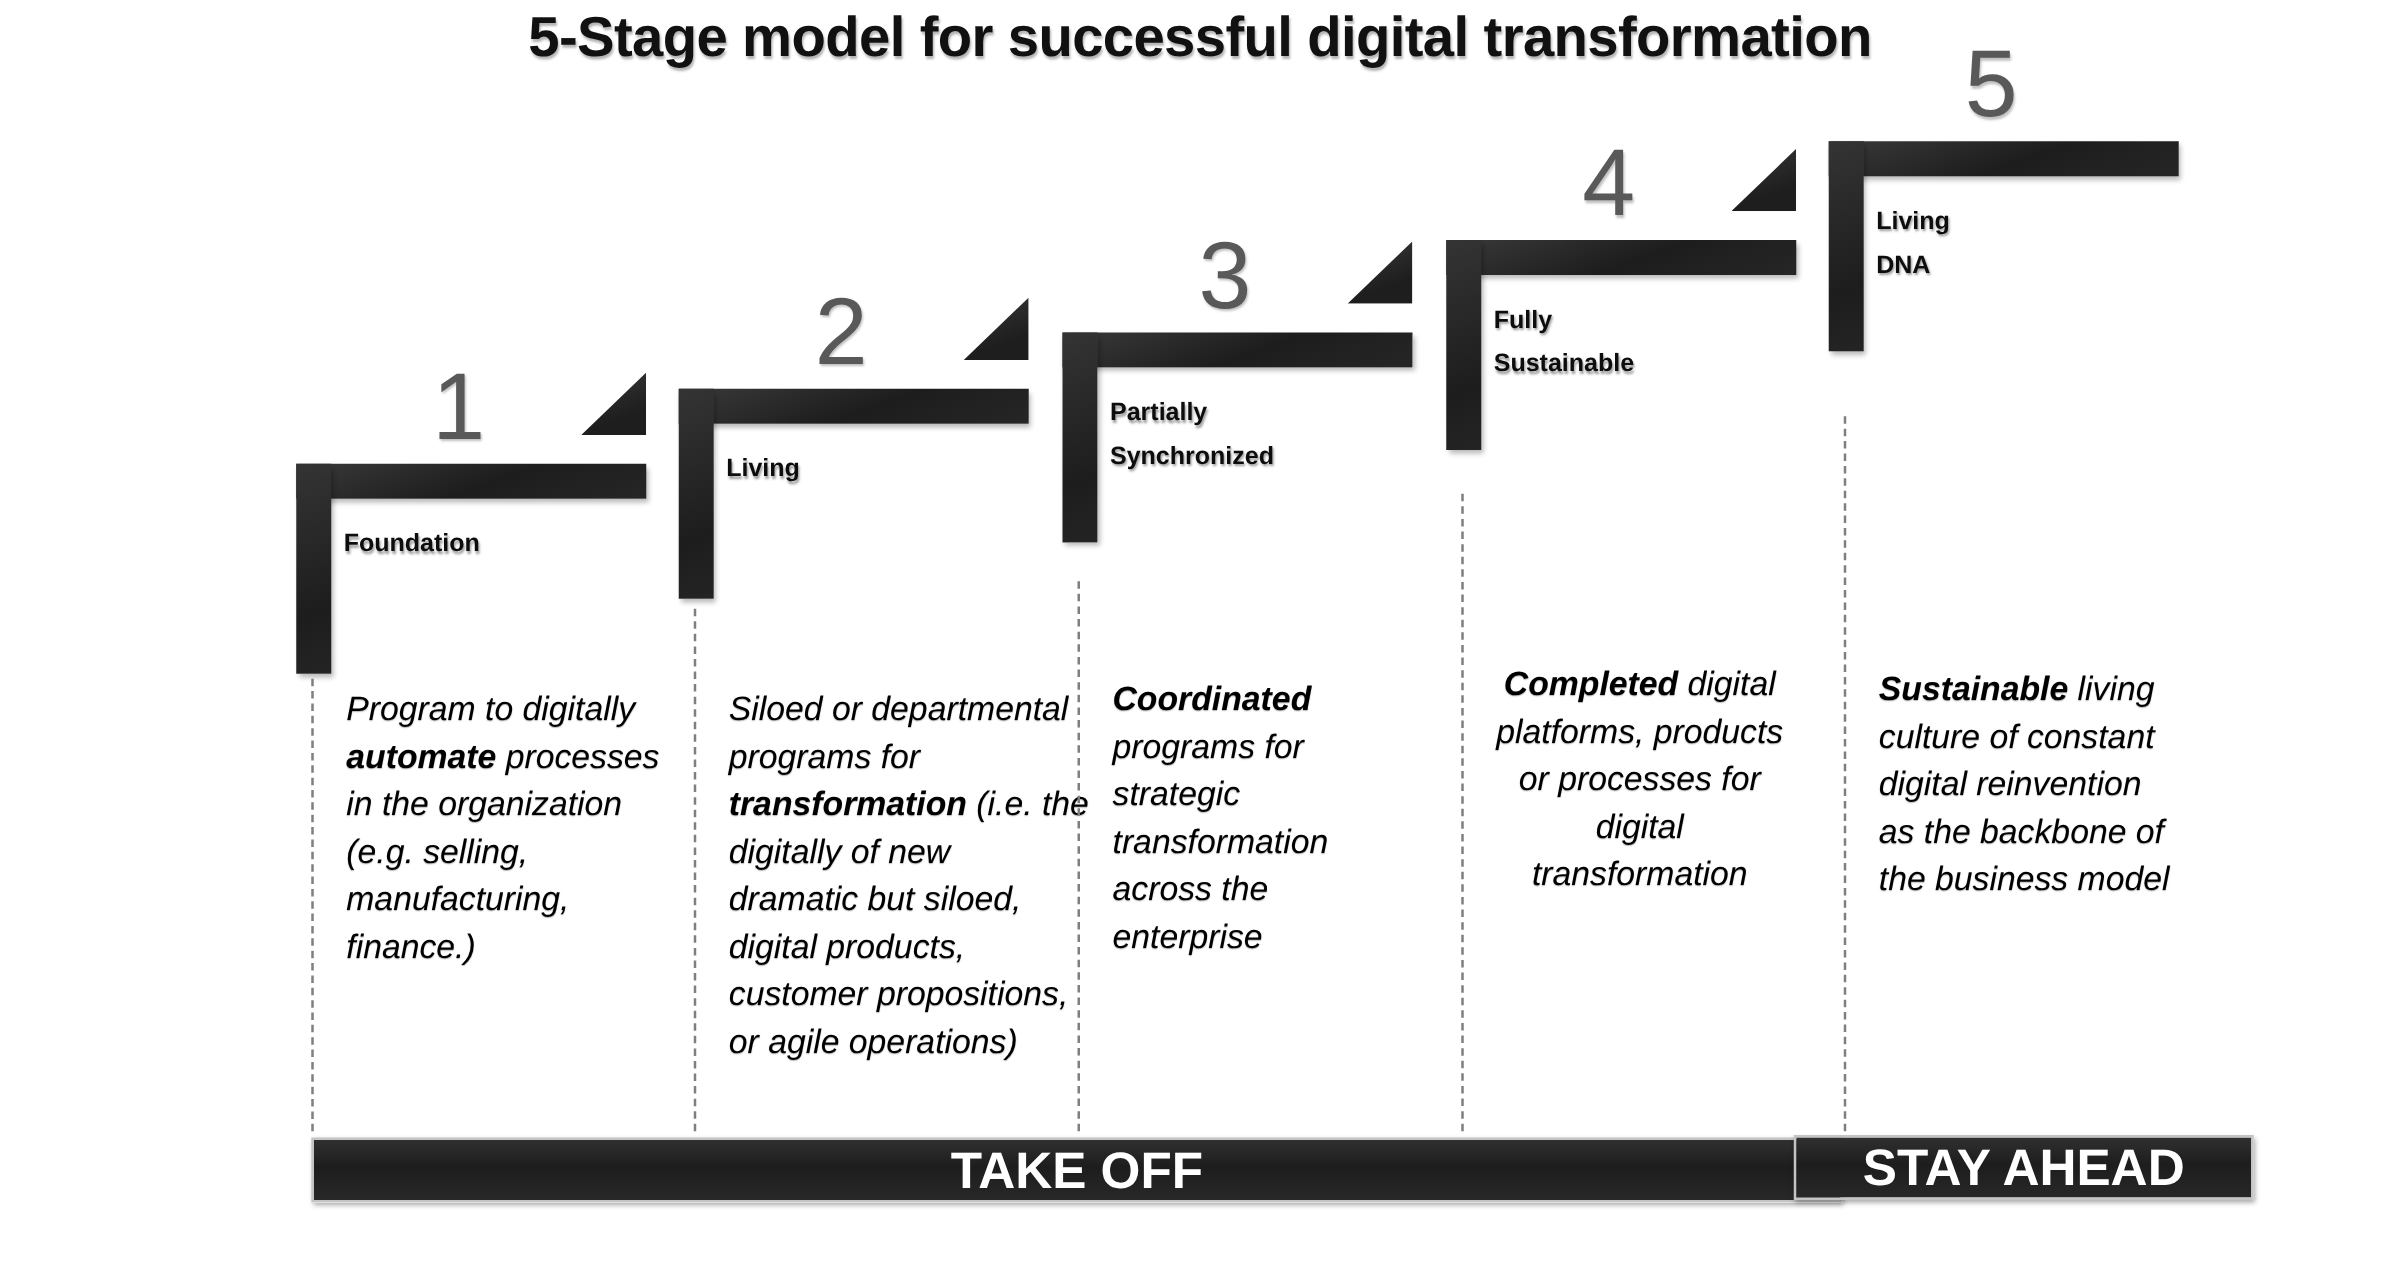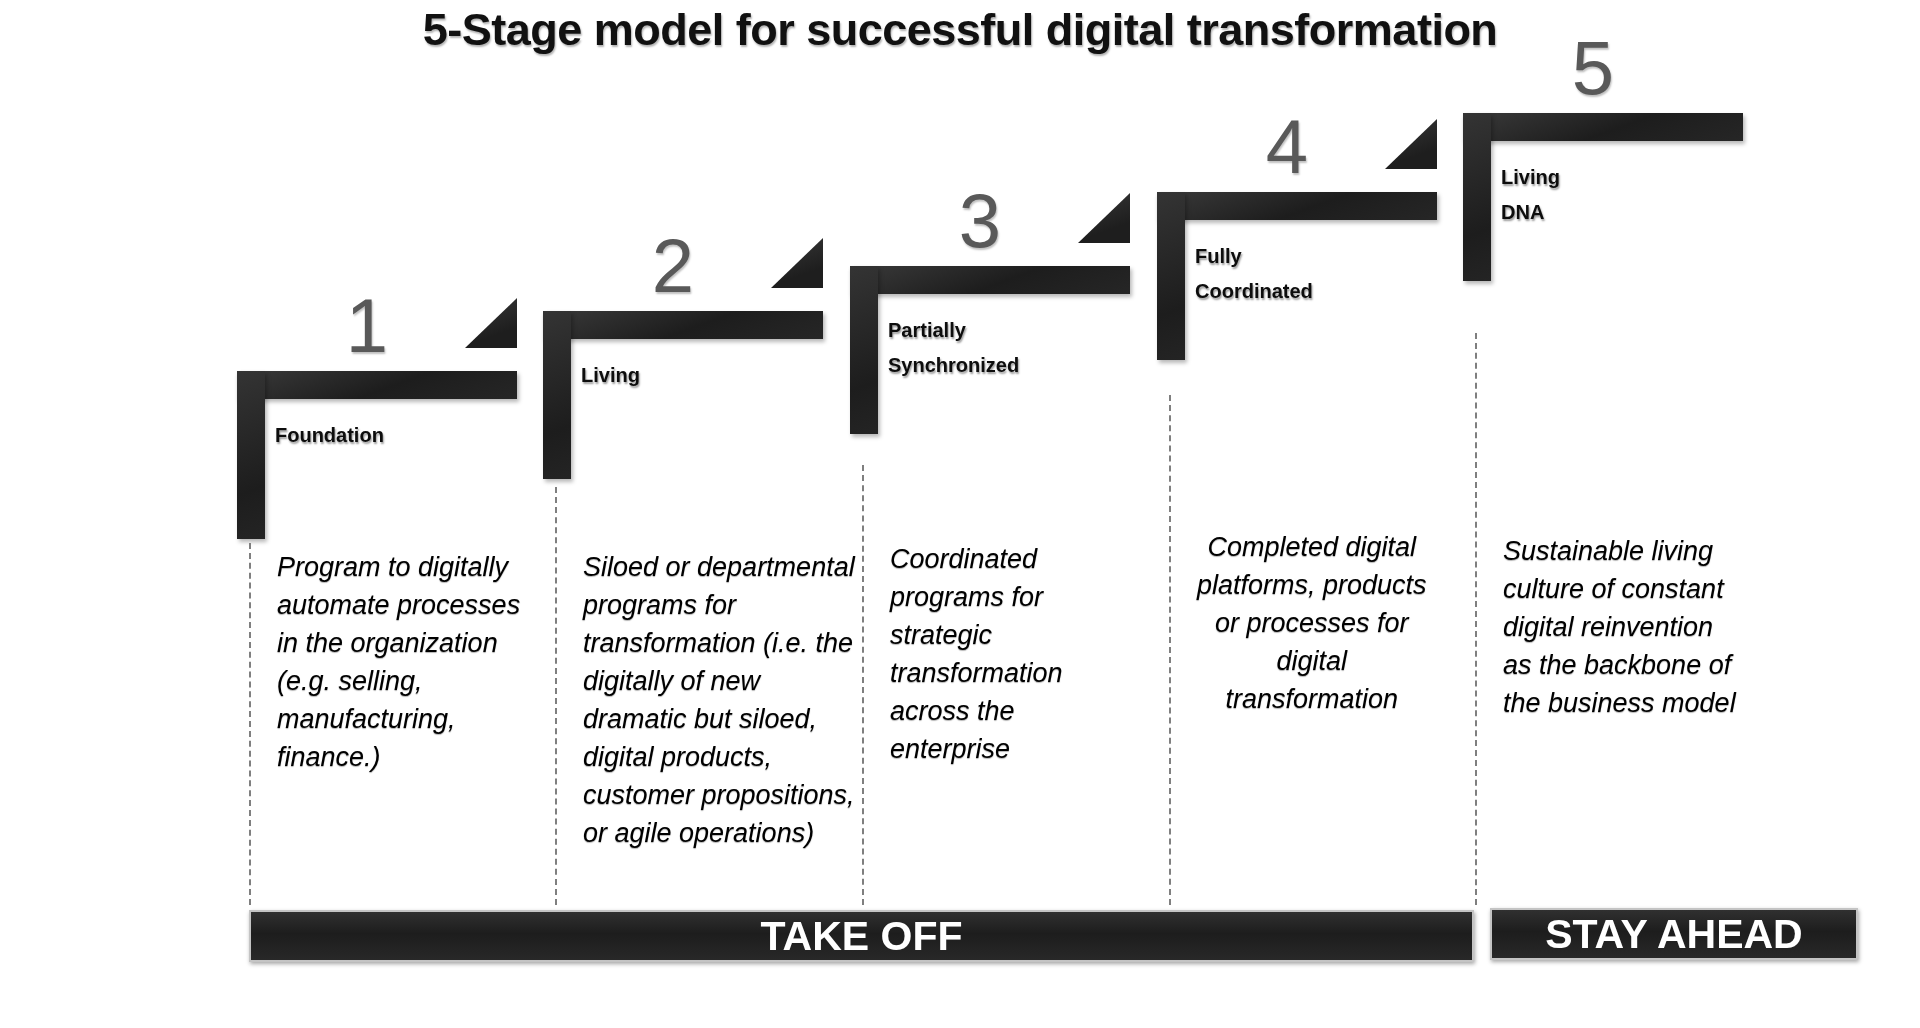--- a/index.html
+++ b/index.html
@@ -87,37 +87,37 @@
     font-style: italic;
     white-space: pre-line;
     color: #000;
     text-shadow: 0 1px 1px rgba(0,0,0,0.30);
   }
   .s1 .desc { top: 177px; }
   .s2 .desc { top: 237px; }
   .s3 .desc { top: 274px; }
   .s4 .desc { top: 336px; text-align: center; }
   .s5 .desc { top: 419px; }
-  .desc b { font-weight: normal; }
+  .desc b { font-weight: bold; }
 
   .phase {
     position: absolute;
     height: 48px;
     border: 2px solid #c4c4c4;
     background: linear-gradient(180deg, #303030 0%, #1d1d1d 45%, #282828 100%);
     box-shadow: 1px 2px 4px rgba(0,0,0,0.35);
     color: #ffffff;
     font-size: 41px;
     font-weight: bold;
     display: flex;
     align-items: center;
     justify-content: center;
   }
   #takeoff   { left: 249px;  top: 910px; width: 1221px; }
-  #stayahead { left: 1490px; top: 908px; width: 364px; }
+  #stayahead { left: 1435px; top: 908px; width: 364px; }
 </style>
 </head>
 <body>
 
 <div class="canvas">
 
   <h1 class="title">5-Stage model for successful digital transformation</h1>
 
   <div class="stage s1">
     <div class="num">1</div>
@@ -166,21 +166,21 @@
 across the
 enterprise</span></p>
   </div>
 
   <div class="stage s4">
     <div class="num">4</div>
     <div class="tri"></div>
     <div class="hbar"></div>
     <div class="vbar"></div>
     <div class="sname">Fully
-Coordinated</div>
+Sustainable</div>
     <div class="dash"></div>
     <p class="desc"><span></span><b>Completed</b><span> digital
 platforms, products
 or processes for
 digital
 transformation</span></p>
   </div>
 
   <div class="stage s5">
     <div class="num">5</div>

